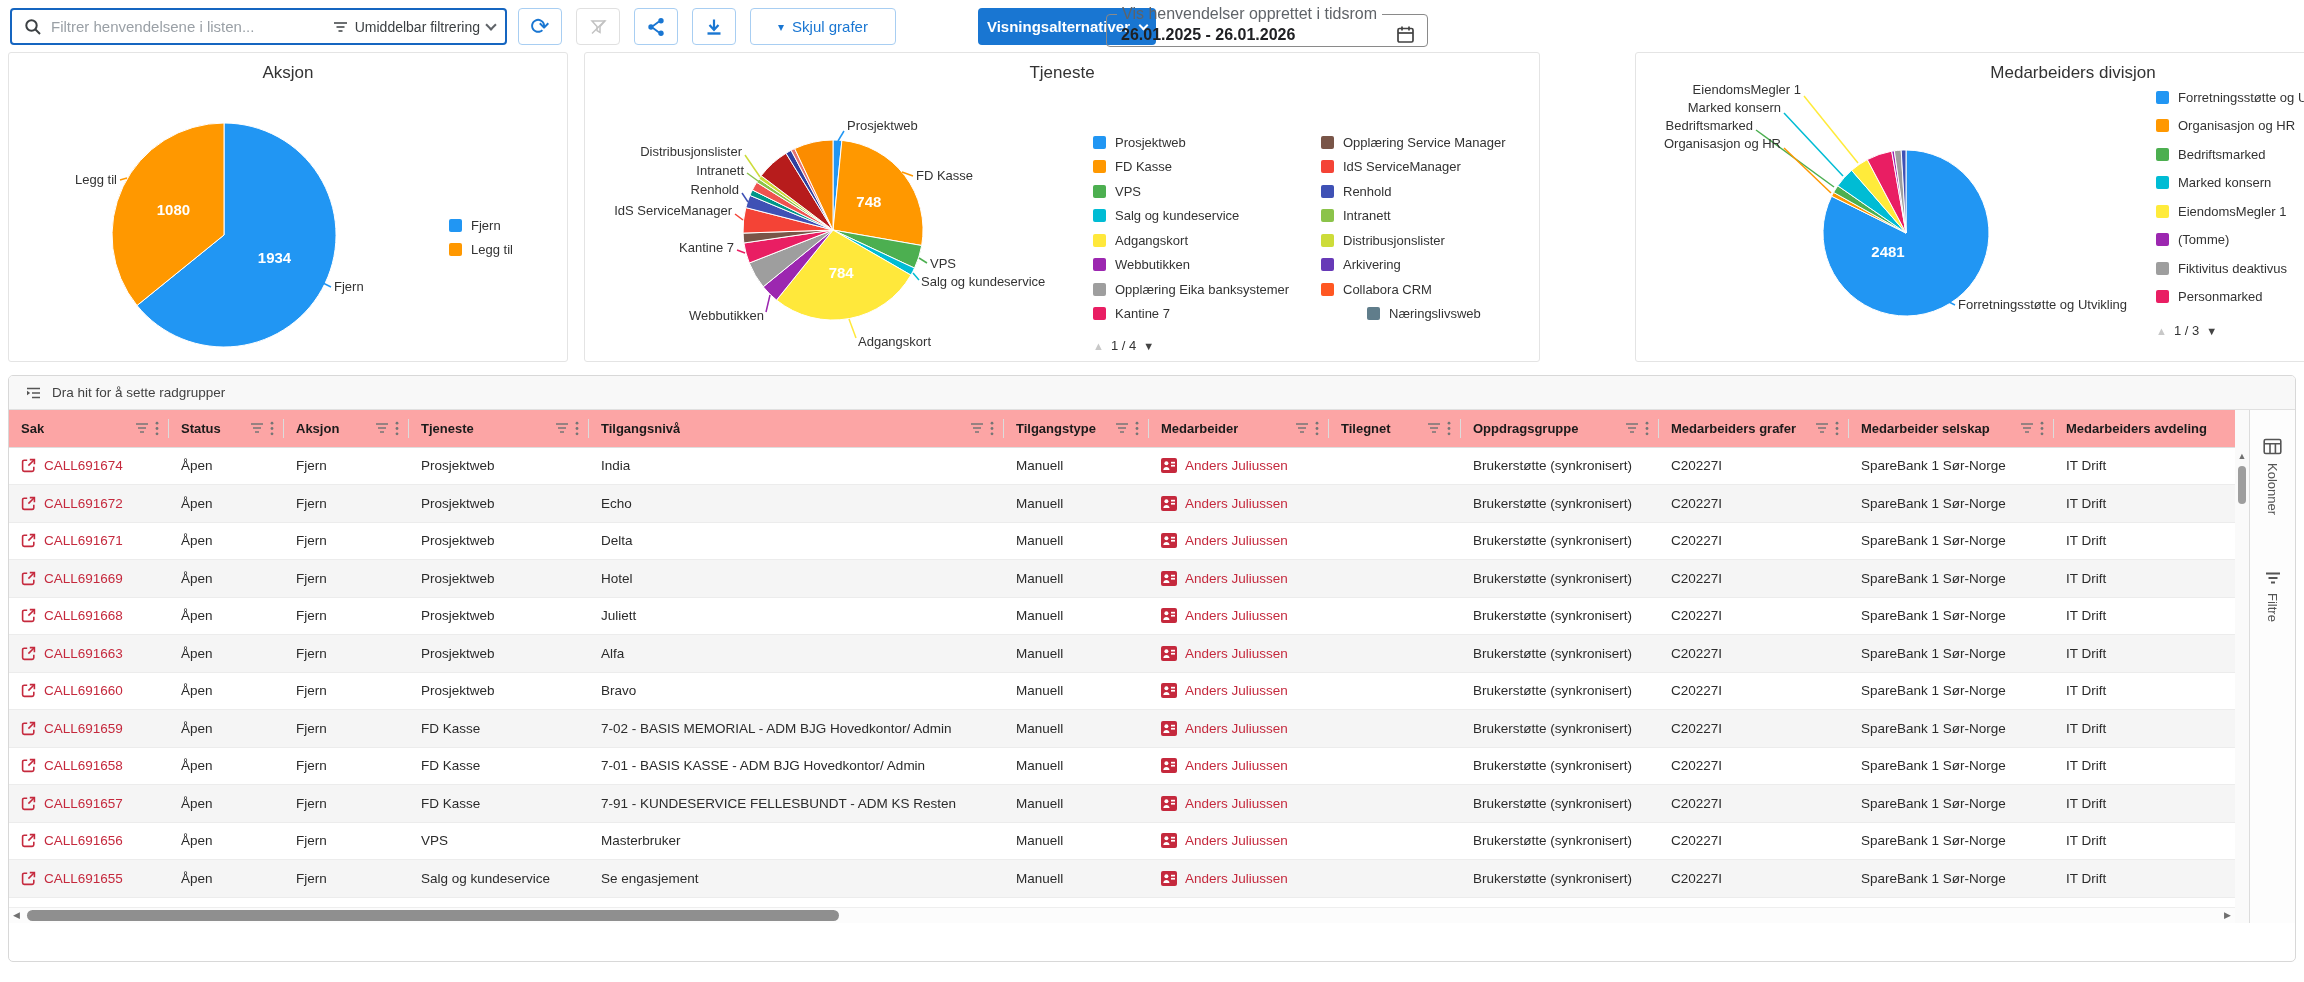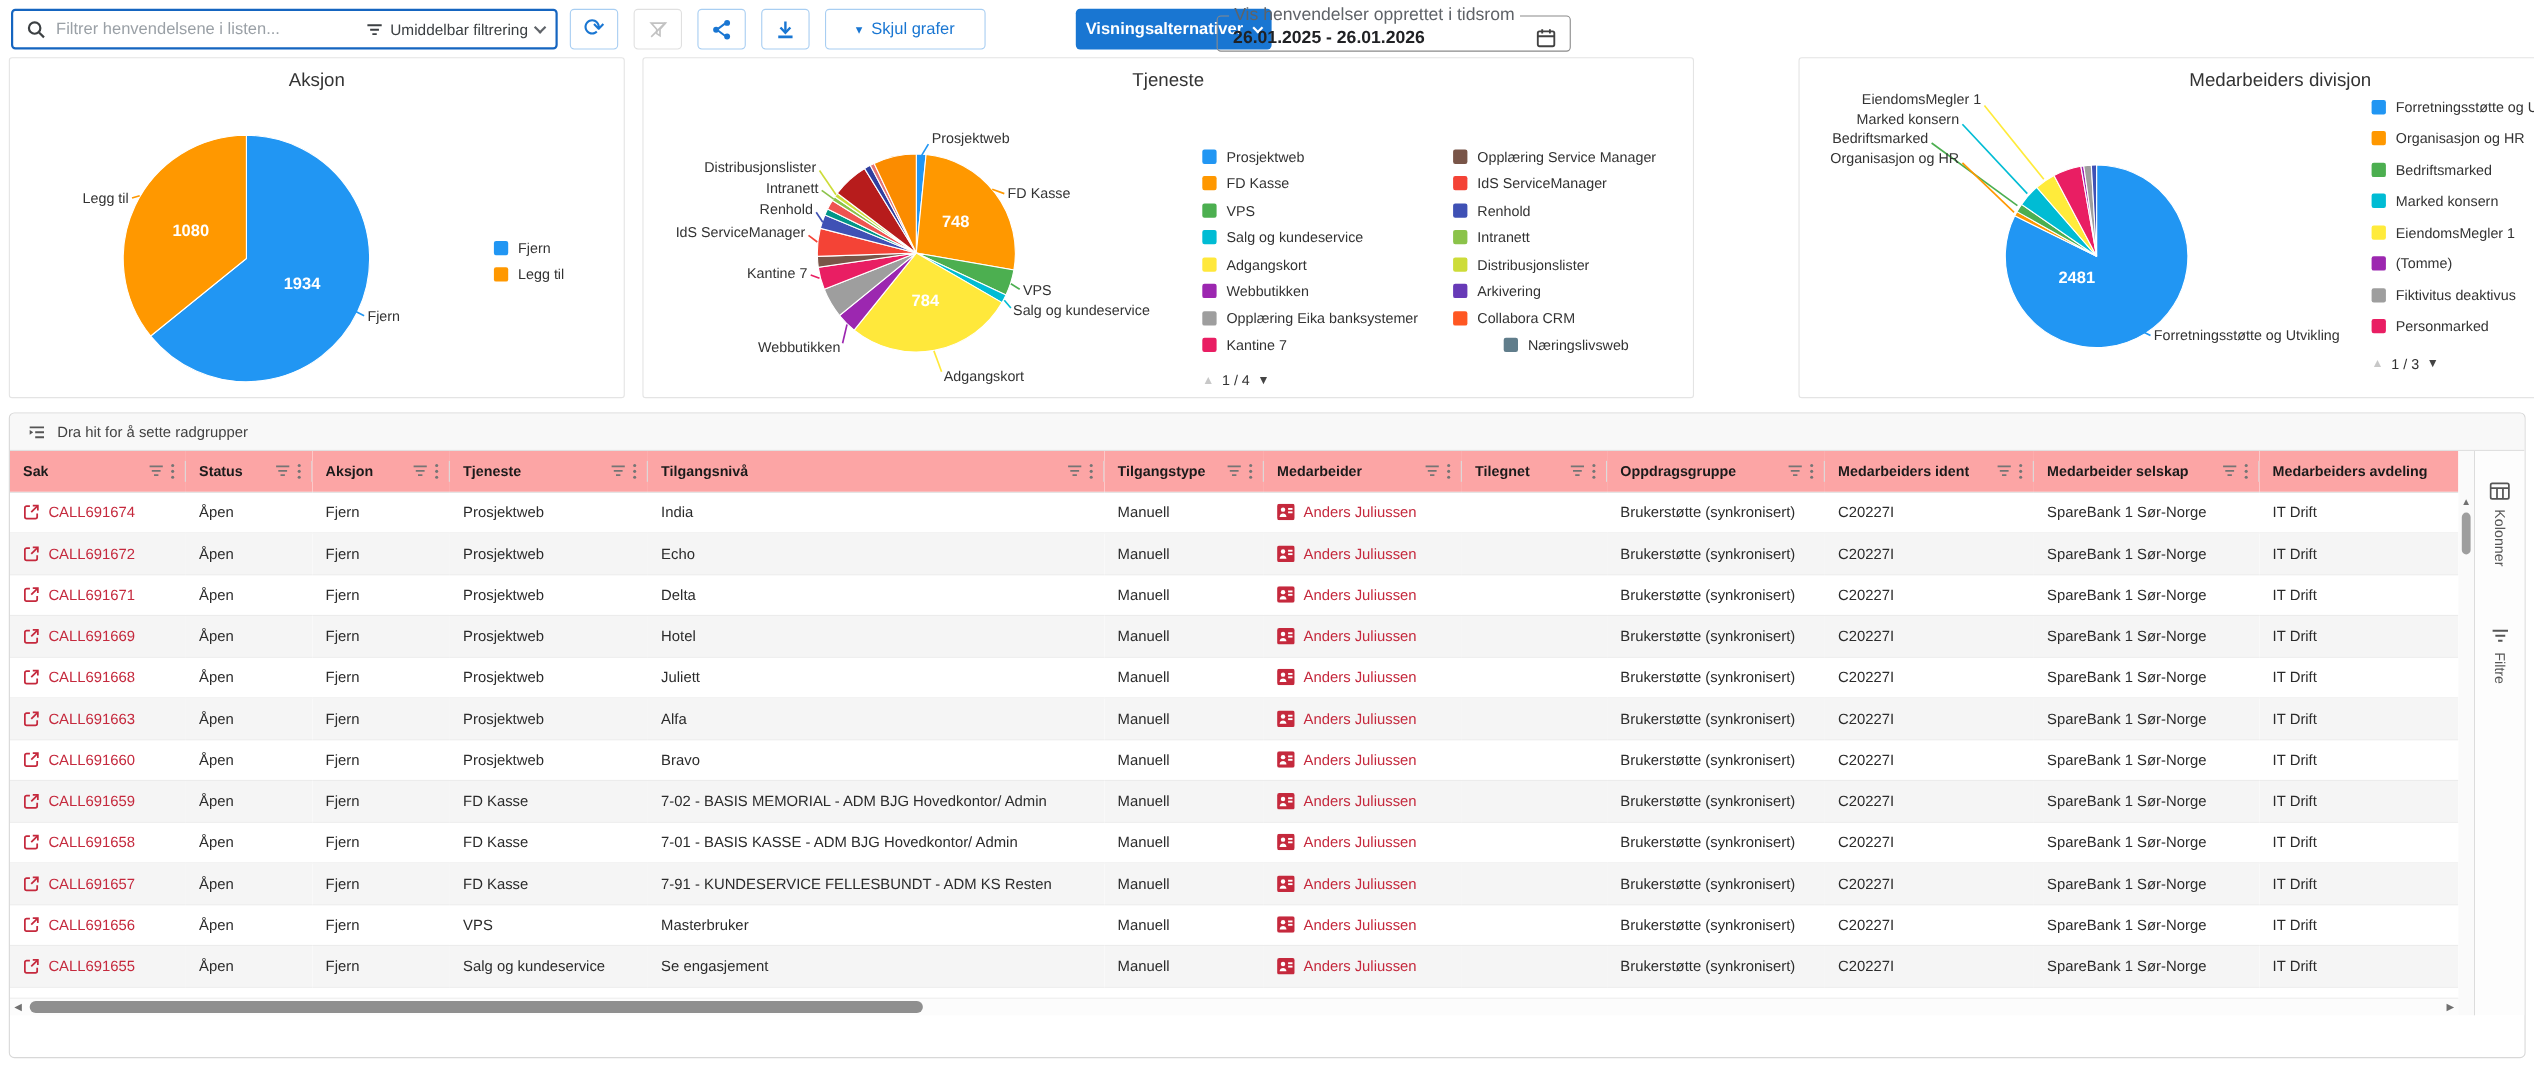--- a/index.html
+++ b/index.html
@@ -488,21 +488,21 @@
                     </svg>
                     <svg width="4" height="15" viewBox="0 0 4 15">
                       <circle cx="2" cy="2.2" r="1.4" fill="#757575"></circle>
                       <circle cx="2" cy="7.5" r="1.4" fill="#757575"></circle>
                       <circle cx="2" cy="12.8" r="1.4" fill="#757575"></circle>
                     </svg>
                   </div>
                 </th>
                 <th class="sep">
                   <div class="hcell">
-                    <span class="hlabel">Medarbeiders ident</span>
+                    <span class="hlabel">Medarbeiders grafer</span>
                     <span class="hsp"></span>
                     <svg width="14" height="12" viewBox="0 0 14 12">
                       <path d="M1 2h12M3 6h8M5 10h4" stroke="#757575" stroke-width="1.6" fill="none"></path>
                     </svg>
                     <svg width="4" height="15" viewBox="0 0 4 15">
                       <circle cx="2" cy="2.2" r="1.4" fill="#757575"></circle>
                       <circle cx="2" cy="7.5" r="1.4" fill="#757575"></circle>
                       <circle cx="2" cy="12.8" r="1.4" fill="#757575"></circle>
                     </svg>
                   </div>

